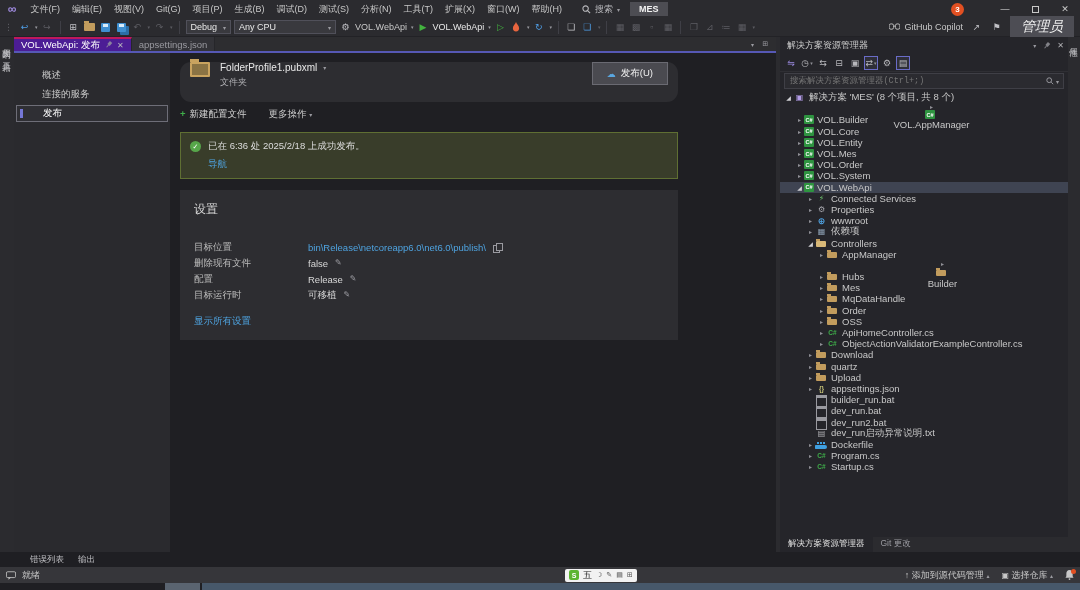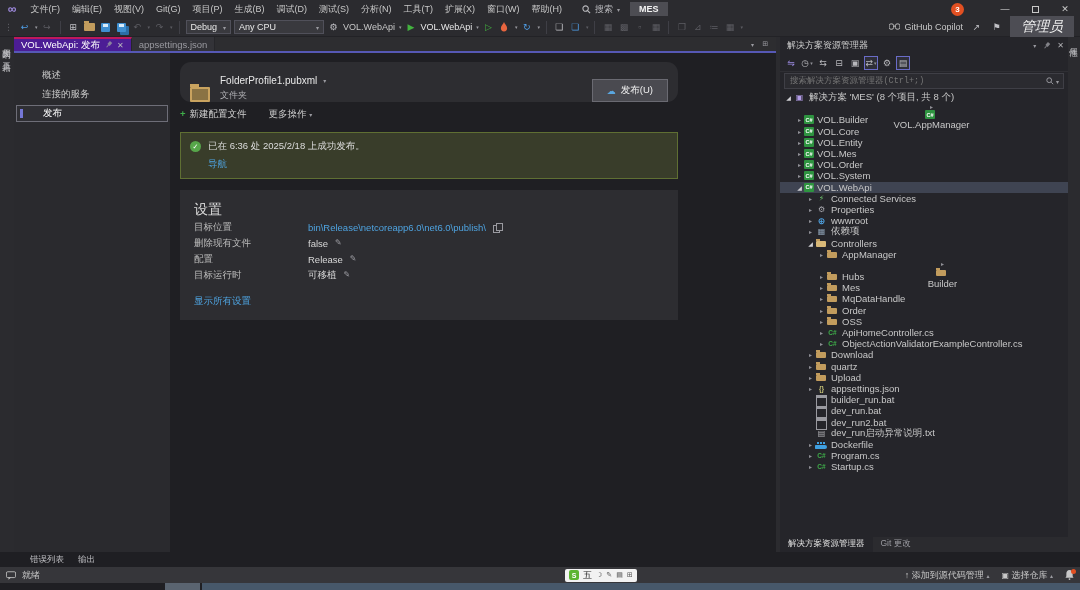--- a/index.html
+++ b/index.html
@@ -66,40 +66,40 @@
   .tabbar-icons { margin-left:auto; display:flex; align-items:center; gap:8px; padding-right:8px; color:#9a9aa0; }
 
   .editor-body { flex:1; display:flex; min-height:0; background:#1f1f23; }
   .pub-sidebar { width:156px; background:#2a2a2e; flex:none; padding-top:12px; }
   .pub-nav-item { height:17px; display:flex; align-items:center; padding-left:26px; font-size:9.5px; color:#c8c8c8; position:relative; margin:2px 2px; }
   .pub-nav-item.f-selected { background:#2f2f34; border:1px solid #6e6e78; color:#fff; }
   .pub-nav-item.f-selected::before { content:""; position:absolute; left:3px; top:3px; bottom:3px; width:3px; background:#7577d6; }
 
   .pub-main { flex:1; padding:9px 0 0 10px; min-width:0; }
   .panel { width:498px; background:#2d2d31; }
-  .pub-header { height:40px; display:flex; align-items:flex-end; padding:0 10px; gap:10px;border-radius:11px; }
+  .pub-header { height:40px; display:flex; align-items:flex-start; padding:0 10px; gap:10px;border-radius:11px; }
   .big-folder { width:20px; height:15px; background:#c9a35f; border-radius:1px; position:relative; flex:none; }
   .big-folder::before { content:""; position:absolute; top:-3px; left:0; width:9px; height:3px; background:#c9a35f; }
   .big-folder::after { content:""; position:absolute; top:2px; left:2px; right:2px; bottom:2px; background:#8a7344; }
   .profile-block { display:flex; flex-direction:column; gap:3px; }
   .profile-name { font-size:10px; color:#e8e8e8; display:flex; gap:6px; align-items:center; }
   .profile-type { font-size:9px; color:#b0b0b4; }
   .pub-btn { margin-left:auto; background:#4a4a50; border:1px solid #6a6a72; color:#f0f0f0;
     font-size:9.5px; padding:4px 14px; display:flex; align-items:center; gap:5px; }
   .pub-btn .cloud { color:#5aa7e0; font-size:9px; }
   .actions-row { display:flex; align-items:center; gap:22px; height:24px; font-size:9.5px; color:#d0d0d0; width:498px; }
   .plus { color:#3fae4a; font-weight:bold; margin-right:4px; }
   .banner { margin-top:6px; width:498px; background:#393d2a; border:1px solid #5f6f33; padding:7px 10px 7px 9px; }
   .banner-line { display:flex; align-items:center; gap:7px; font-size:9.5px; color:#dcdcdc; }
   .check { width:11px; height:11px; border-radius:50%; background:#57a64a; color:#fff; font-size:7px;
     display:flex; align-items:center; justify-content:center; flex:none; }
   .link { color:#4ea3e0; }
   .banner .link { display:inline-block; margin:5px 0 0 18px; font-size:9.5px; }
   .settings { margin-top:11px; padding:11px 14px 12px 14px; }
-  .set-title { font-size:14px; color:#d8d8d8; margin-bottom:0; }
+  .set-title { font-size:12px; color:#d8d8d8; margin-bottom:21px; }
   .set-row { display:flex; align-items:center; height:16px; font-size:9.5px; }
   .set-label { width:114px; color:#bcbcbc; flex:none; }
   .set-value { color:#d8d8d8; margin-right:7px; }
   .f-link .set-value { color:#4ea3e0; }
   .set-action { position:relative; width:10px; height:10px; display:inline-block; }
   .f-edit .set-action::before { content:"\270E"; color:#9a9aa0; font-size:8px; position:absolute; top:0; left:0; }
   .f-copy .set-action::before { content:""; position:absolute; top:3px; left:0; width:5px; height:6px; border:1px solid #9a9aa0; }
   .f-copy .set-action::after { content:""; position:absolute; top:1px; left:3px; width:5px; height:6px; border:1px solid #9a9aa0; background:#2d2d31; }
   .show-all { margin-top:12px; font-size:9.5px; }
 
@@ -225,21 +225,21 @@
       </span>
     <span class="tico dim">↶</span>
       <span class="mini-chev dim">▾</span>
     <span class="tico dim">↷</span>
       <span class="mini-chev dim">▾</span>
     <span class="tsep"></span>
     <div class="combo">
       <span>Debug</span>
       <span class="chev">▾</span>
     </div>
-    <div class="combo" style="width:90px;">
+    <div class="combo" style="width:102px;">
       <span>Any CPU</span>
       <span class="chev" style="margin-left:auto">▾</span>
     </div>
     <span class="tico">⚙</span>
     <span class="tlabel">VOL.WebApi</span>
     <span class="mini-chev">▾</span>
     <span class="tico green">▶</span>
     <span class="tlabel" style="color:#e8e8e8">VOL.WebApi</span>
     <span class="mini-chev">▾</span>
     <span class="tico green">▷</span>

